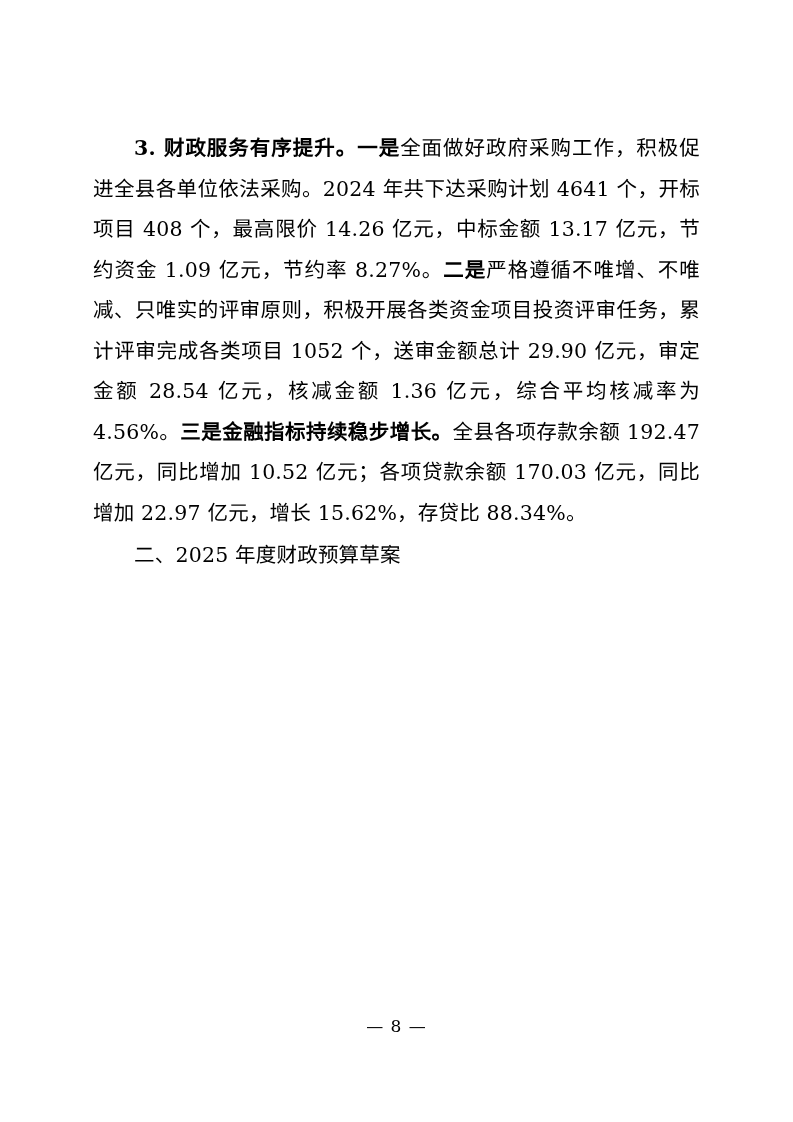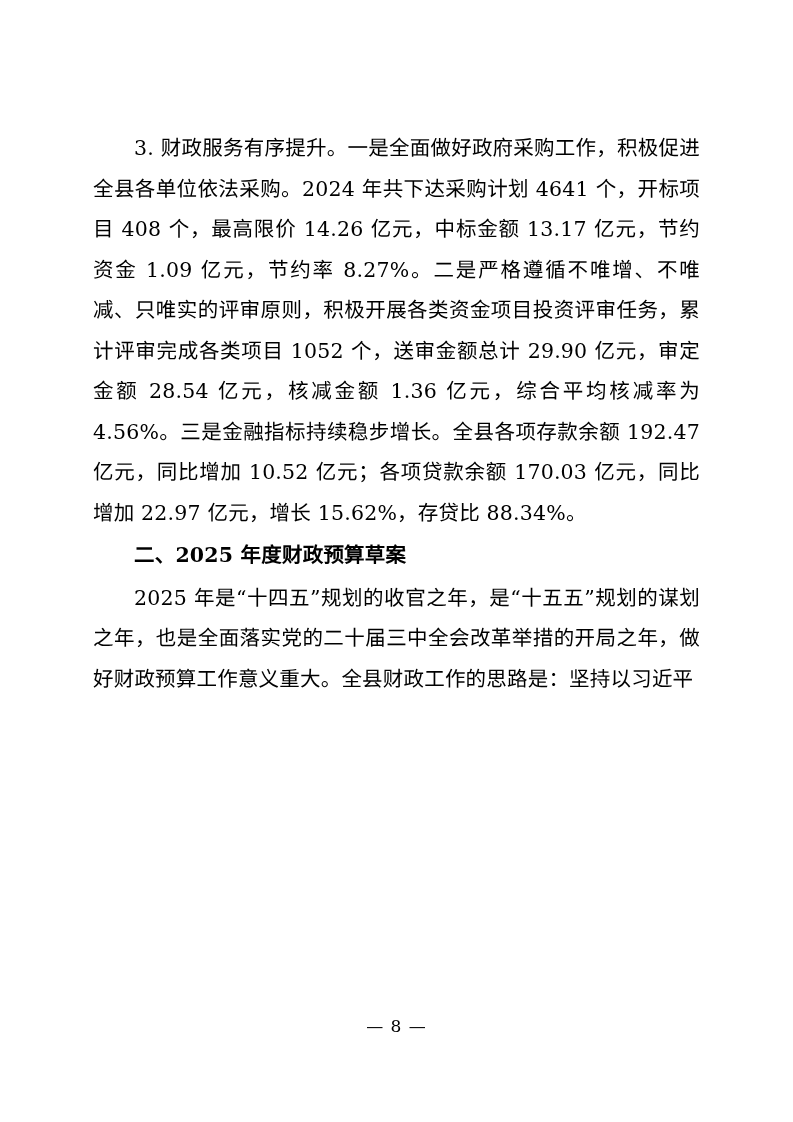--- a/index.html
+++ b/index.html
@@ -28,24 +28,24 @@
     font-family: "DejaVu Serif", "Liberation Serif", serif;
     font-size: 20.5px;
     line-height: 40.5px;
     color: #000000;
     text-align: justify;
     text-justify: inter-ideograph;
     text-indent: 2em;
     letter-spacing: 0.2px;
   }
   .b {
-    font-weight: normal;
+    font-weight: bold;
   }
   .heading {
-    font-weight: bold;
+    font-weight: normal;
   }
   .pagenum {
     position: absolute;
     left: 0;
     right: 0;
     top: 1016px;
     text-align: center;
     font-family: "DejaVu Serif", "Liberation Serif", serif;
     font-size: 17px;
     color: #000000;
@@ -61,20 +61,17 @@
 
     <p class="para">
       <span class="frag b">3. 财政服务有序提升。</span><span class="frag b">一是</span><span class="frag">全面做好政府采购工作，积极促进全县各单位依法采购。2024 年共下达采购计划 4641 个，开标项目 408 个，最高限价 14.26 亿元，中标金额 13.17 亿元，节约资金 1.09 亿元，节约率 8.27%。</span><span class="frag b">二是</span><span class="frag">严格遵循不唯增、不唯减、只唯实的评审原则，积极开展各类资金项目投资评审任务，累计评审完成各类项目 1052 个，送审金额总计 29.90 亿元，审定金额 28.54 亿元，核减金额 1.36 亿元，综合平均核减率为 4.56%。</span><span class="frag b">三是</span><span class="frag b">金融指标持续稳步增长。</span><span class="frag">全县各项存款余额 192.47 亿元，同比增加 10.52 亿元；各项贷款余额 170.03 亿元，同比增加 22.97 亿元，增长 15.62%，存贷比 88.34%。</span>
     </p>
 
 
     <p class="para heading">
       <span class="frag">二、2025 年度财政预算草案</span>
     </p>
 
-    <p class="para">
-      <span class="frag">2025 年是“十四五”规划的收官之年，是“十五五”规划的谋划之年，也是全面落实党的二十届三中全会改革举措的开局之年，做好财政预算工作意义重大。全县财政工作的思路是：</span><span class="frag b">坚持以习近平</span>
-    </p>
 
   </div>
 
   <div class="pagenum">— 8 —</div>
 </div>
 
 </body></html>

